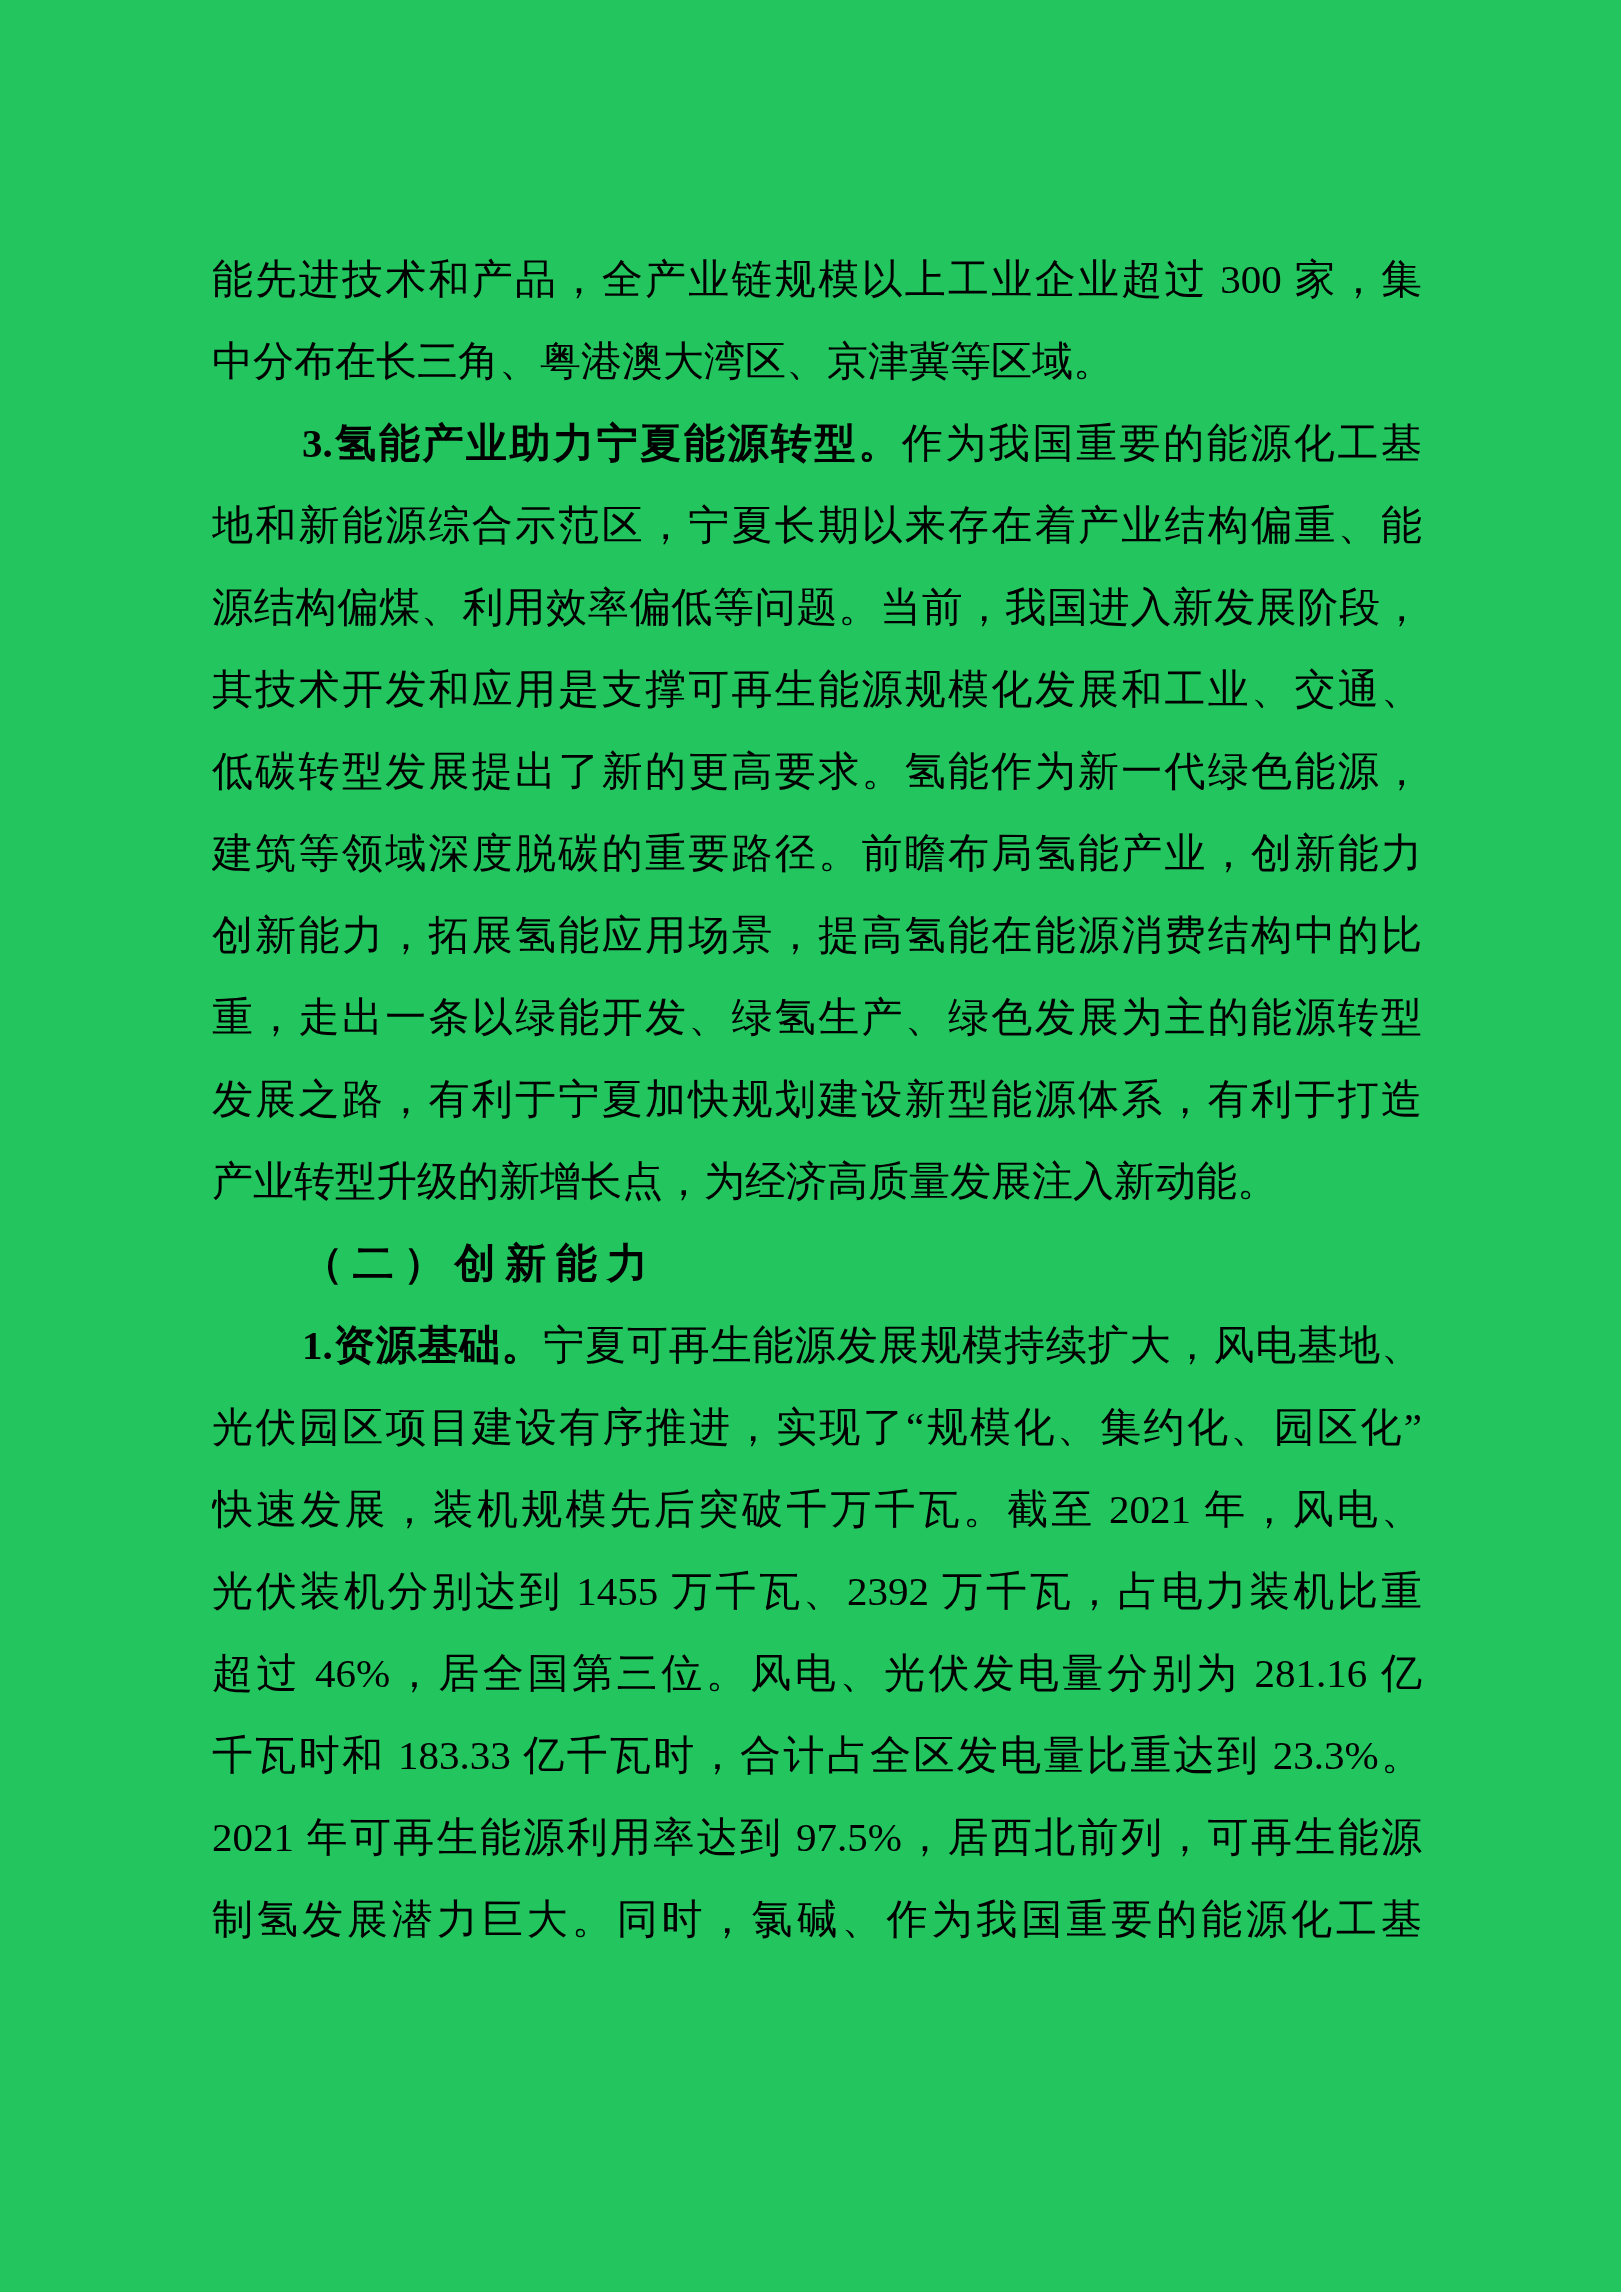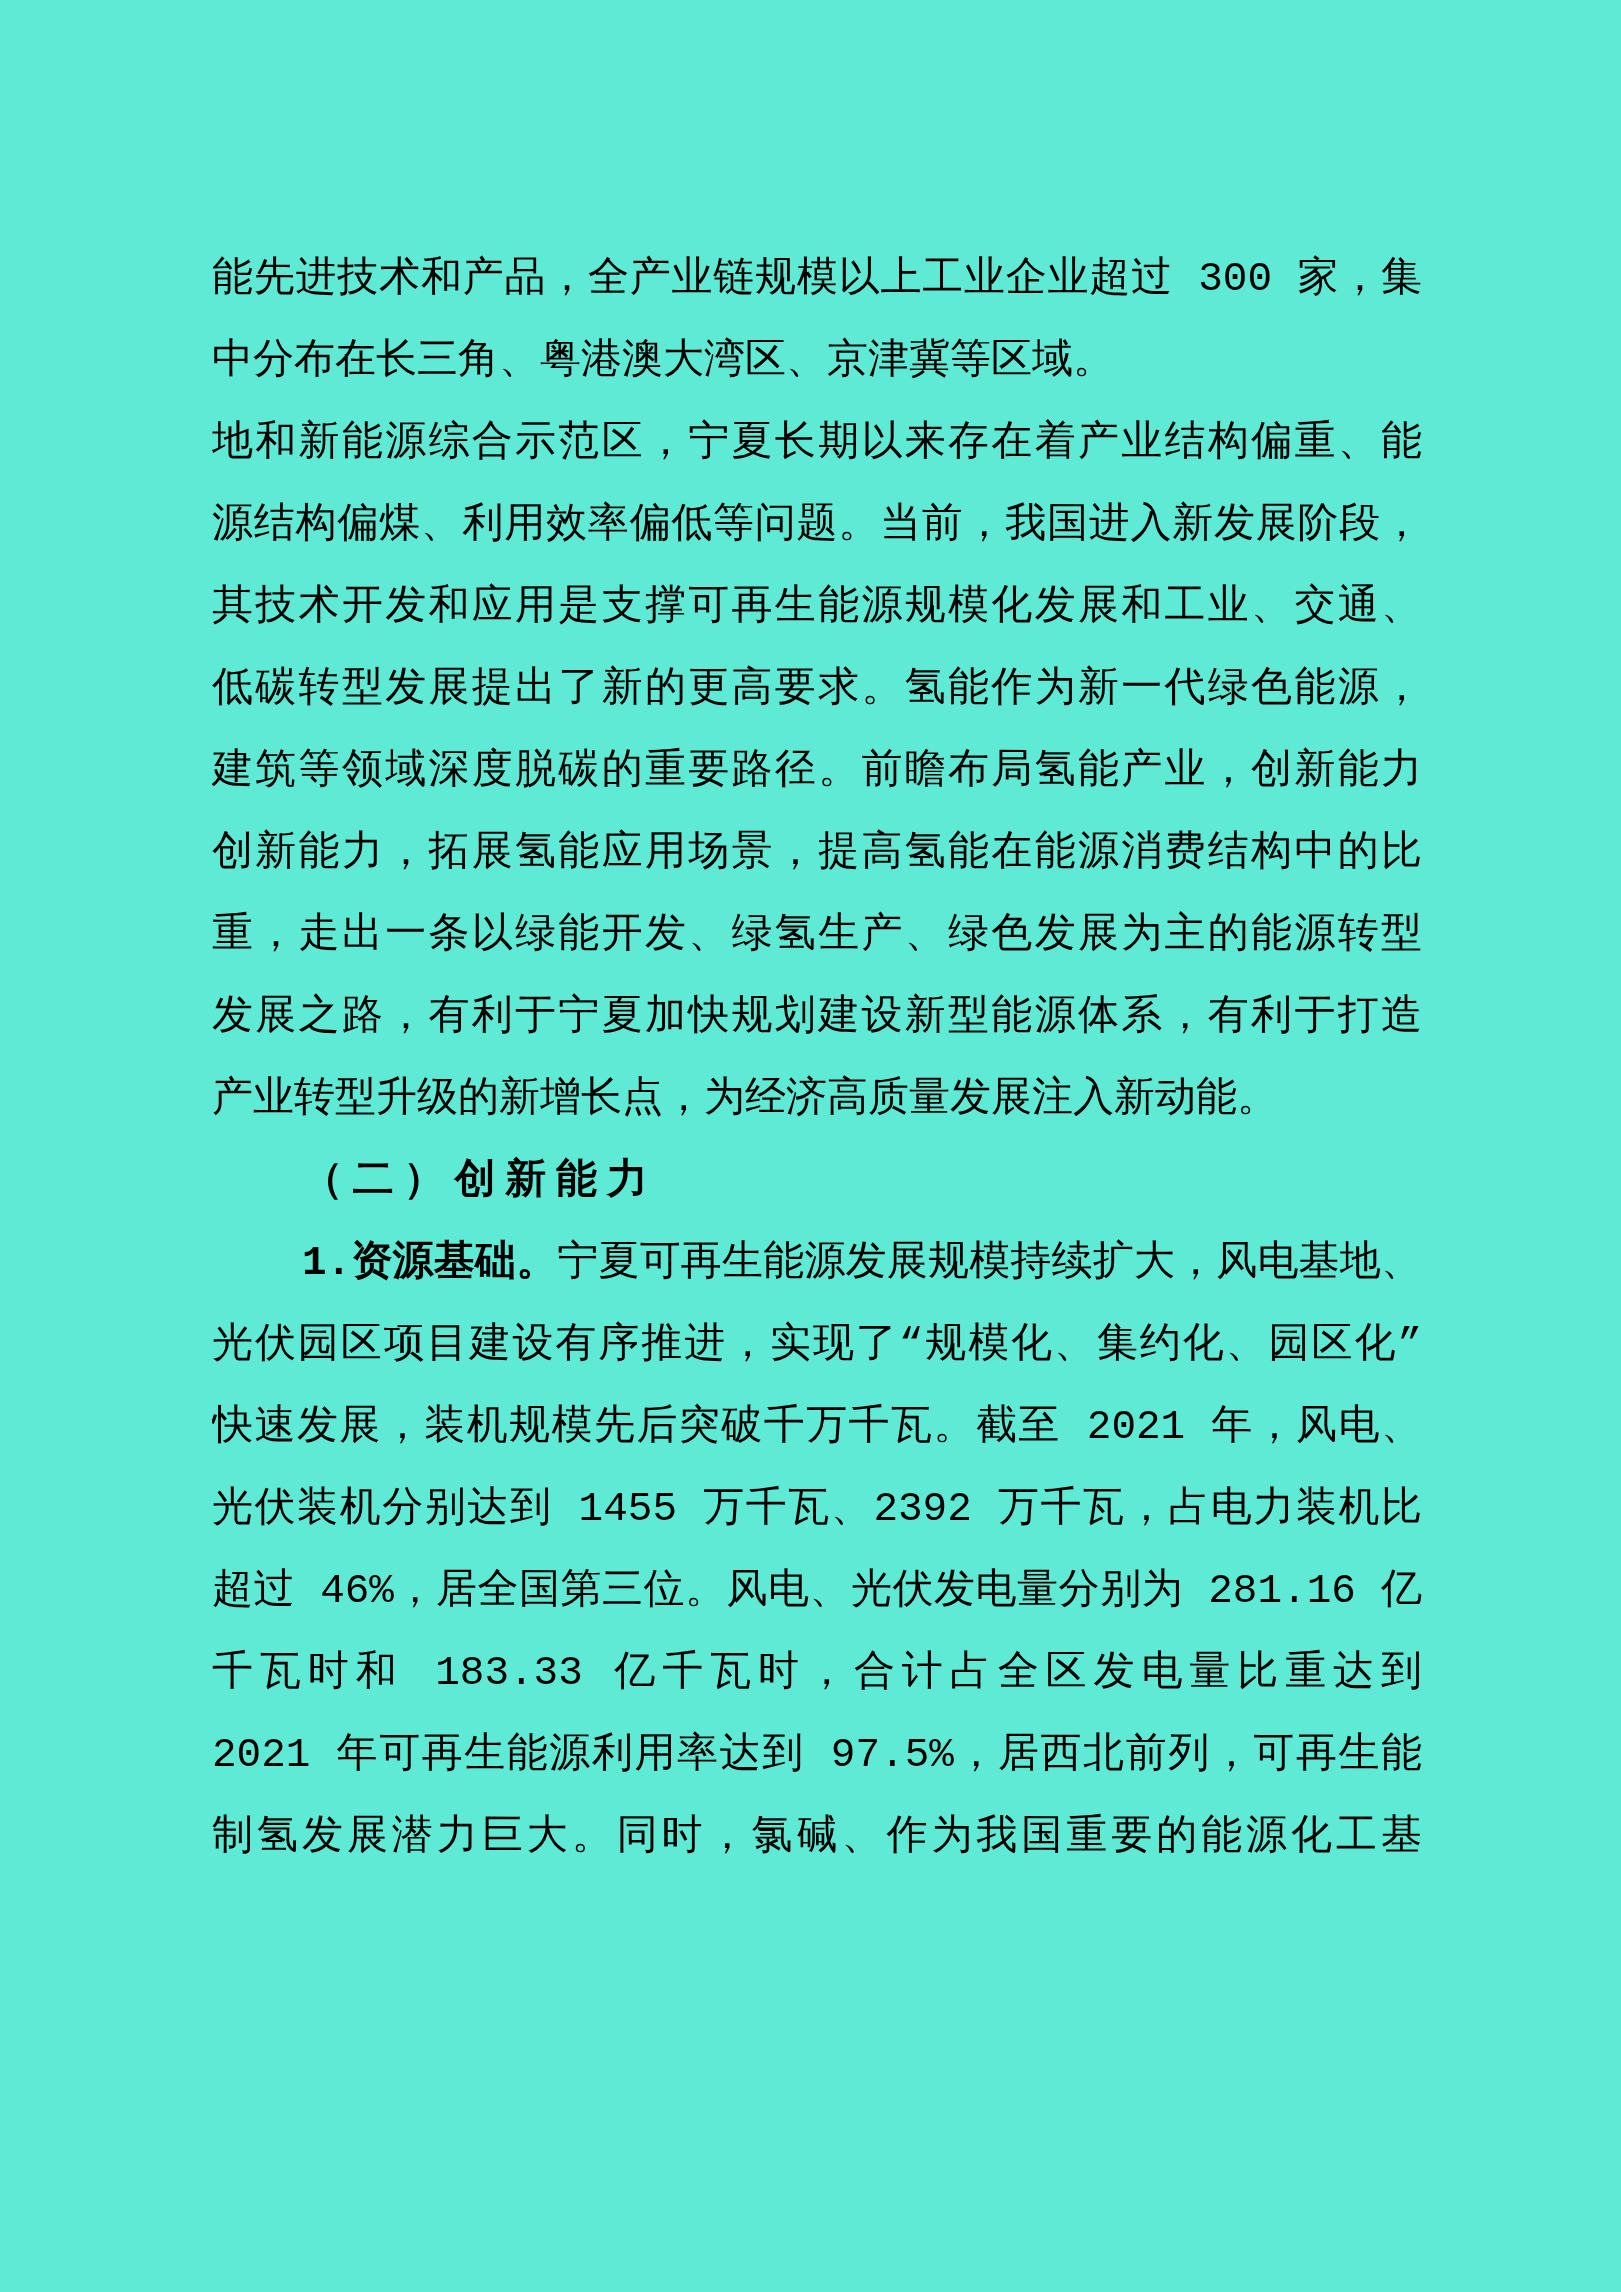--- a/index.html
+++ b/index.html
@@ -4,24 +4,24 @@
 <style>
   html, body {
     margin: 0;
     padding: 0;
     background: #ffffff;
   }
   .page {
     position: relative;
     width: 1621px;
     height: 2293px;
-    background: #5eead4;
+    background: #22c55e;
     color: #000000;
     overflow: hidden;
-    font-family: Liberation Mono, monospace;
+    font-family: Liberation Serif, serif;
   }
   .content {
     position: absolute;
     left: 212px;
     top: 238px;
     width: 1210px;
   }
   .line {
     height: 82px;
     line-height: 82px;
@@ -47,20 +47,21 @@
     text-align-last: left;
   }
 </style>
 </head>
 <body>
 
 <div class="page">
   <div class="content">
       <div class="line"><span class="seg">能先进技术和产品，全产业链规模以上工业企业超过 300 家，集</span></div>
       <div class="line para-end"><span class="seg">中分布在长三角、粤港澳大湾区、京津冀等区域。</span></div>
+      <div class="line indent"><span class="seg bold">3.氢能产业助力宁夏能源转型。</span><span class="seg">作为我国重要的能源化工基</span></div>
       <div class="line"><span class="seg">地和新能源综合示范区，宁夏长期以来存在着产业结构偏重、能</span></div>
       <div class="line"><span class="seg">源结构偏煤、利用效率偏低等问题。当前，我国进入新发展阶段，</span></div>
       <div class="line"><span class="seg">其技术开发和应用是支撑可再生能源规模化发展和工业、交通、</span></div>
       <div class="line"><span class="seg">低碳转型发展提出了新的更高要求。氢能作为新一代绿色能源，</span></div>
       <div class="line"><span class="seg">建筑等领域深度脱碳的重要路径。前瞻布局氢能产业，创新能力</span></div>
       <div class="line"><span class="seg">创新能力，拓展氢能应用场景，提高氢能在能源消费结构中的比</span></div>
       <div class="line"><span class="seg">重，走出一条以绿能开发、绿氢生产、绿色发展为主的能源转型</span></div>
       <div class="line"><span class="seg">发展之路，有利于宁夏加快规划建设新型能源体系，有利于打造</span></div>
       <div class="line para-end"><span class="seg">产业转型升级的新增长点，为经济高质量发展注入新动能。</span></div>
       <div class="line indent para-end kaiti"><span class="seg">（二）创新能力</span></div>

